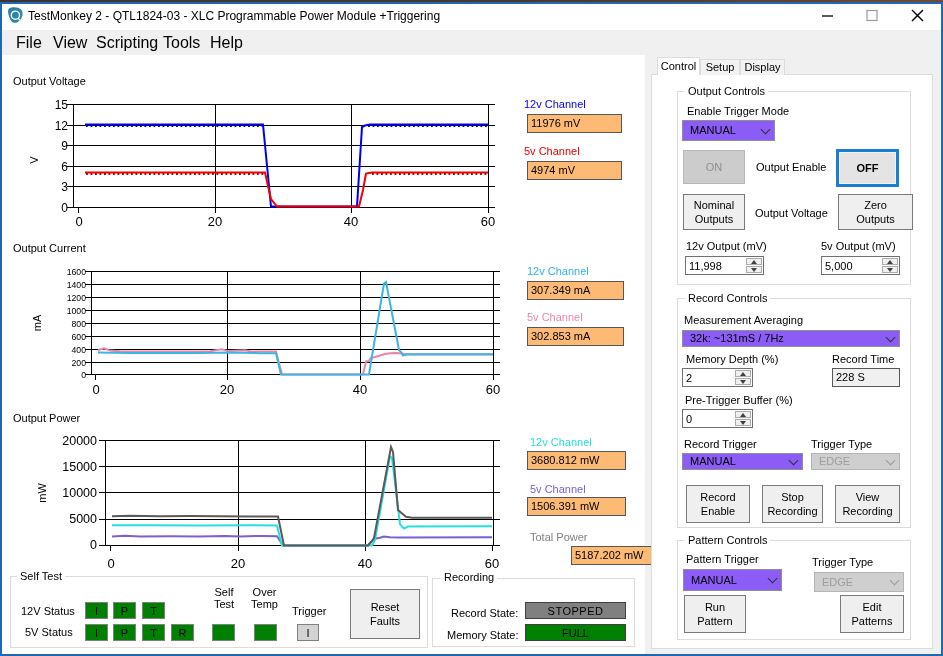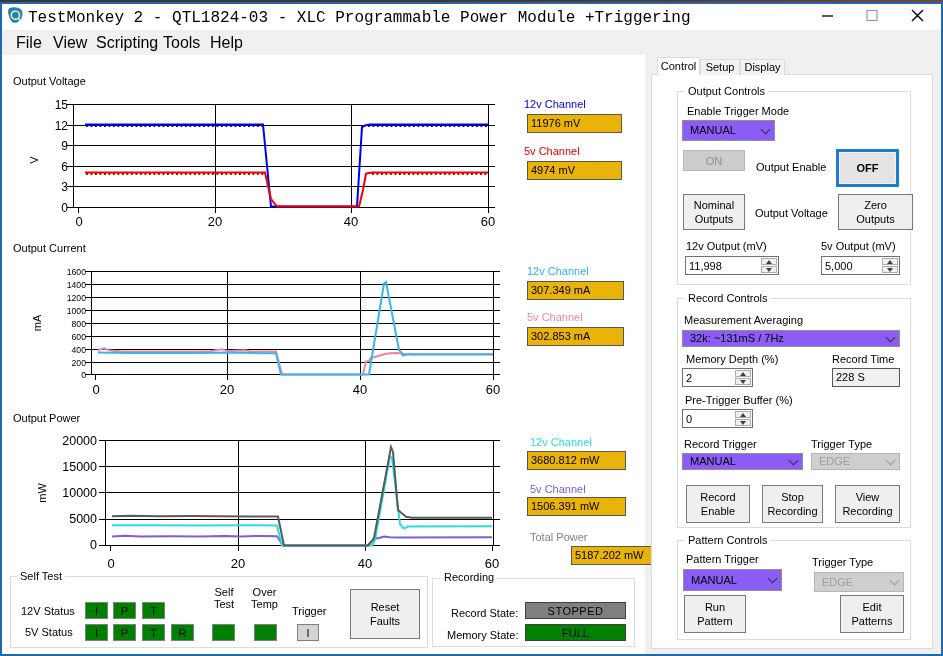--- a/index.html
+++ b/index.html
@@ -2,28 +2,28 @@
 <html><head>
 <meta charset="utf-8">
 <style>
 * { margin:0; padding:0; box-sizing:border-box; }
 html,body { width:943px; height:656px; overflow:hidden; }
 body { font-family:"Liberation Sans", sans-serif; background:#fff; position:relative; font-size:12px; color:#000; }
 .abs { position:absolute; }
 #topstrip { left:0; top:0; width:943px; height:2px; background:linear-gradient(90deg,#3a3531 0%,#47382c 55%,#5e4030 80%,#6e4c38 100%); }
 #winborder { left:0; top:2px; width:943px; height:654px; border:2px solid #2167b1; }
 #titlebar { left:2px; top:4px; width:939px; height:26px; background:#fff; }
-#titletext { left:28px; top:9px; font-size:16px;font-family:Liberation Mono, monospace; }
+#titletext { left:28px; top:9px; font-size:12px; }
 #menubar { left:2px; top:30px; width:939px; height:25px; background:#f0f0f0; }
 .menuitem { position:absolute; top:6px; font-size:16px; }
 #client { left:2px; top:55px; width:939px; height:599px; background:#f0f0f0; }
 #leftpanel { left:2px; top:55px; width:643px; height:599px; background:#fff; }
 
 .lbl { position:absolute; font-size:11px; white-space:nowrap; }
-.tbox { position:absolute; background:#eab308; border:1px solid #565656; font-size:11px; padding-left:3px; line-height:17px; height:19px; }
+.tbox { position:absolute; background:#fdba74; border:1px solid #565656; font-size:11px; padding-left:3px; line-height:17px; height:19px; }
 
 #tabpage { left:651px; top:74px; width:282px; height:575px; background:#fff; border:1px solid #dcdcdc; }
 .tab { position:absolute; font-size:11px; text-align:center; }
 .groupbox { position:absolute; border:1px solid #dcdcdc; background:#fff; }
 .gblabel { position:absolute; background:#fff; padding:0 3px; font-size:11px; white-space:nowrap; }
 .combo { position:absolute; background:#8b5cf6; border:1px solid #8f8f8f; font-size:11px; line-height:16px; padding-left:7px; white-space:nowrap; }
 .combo .chev { position:absolute; right:5px; top:50%; width:7px; height:7px; margin-top:-5px; border-right:1.5px solid #303030; border-bottom:1.5px solid #303030; transform:rotate(45deg); }
 .combo.disabled { background:#cfcfcf; color:#9d9d9d; border-color:#b5b5b5; }
 .combo.disabled .chev { border-color:#9a9a9a; }
 .btn { position:absolute; background:#efefef; border:1px solid #7a7a7a; color:#000; font-size:11px; display:flex; align-items:center; justify-content:center; text-align:center; line-height:14px; }
@@ -270,28 +270,28 @@
 
 <div class="abs" id="tabpage"></div>
 <div class="tab" style="left:657px;top:57px;width:43px;height:18px;background:#fff;border:1px solid #dcdcdc;border-bottom:none;line-height:17px;">Control</div>
 <div class="tab" style="left:700px;top:59px;width:40px;height:16px;background:#f2f2f2;border:1px solid #dcdcdc;border-bottom:none;line-height:15px;">Setup</div>
 <div class="tab" style="left:740px;top:59px;width:45px;height:16px;background:#f2f2f2;border:1px solid #dcdcdc;border-bottom:none;line-height:15px;">Display</div>
 
 <div class="groupbox" style="left:677px;top:91px;width:234px;height:194px;"></div>
 <div class="gblabel" style="left:685px;top:85px;">Output Controls</div>
 <div class="lbl" style="left:687px;top:105px;">Enable Trigger Mode</div>
 <div class="combo" style="left:682px;top:120px;width:93px;height:21px;line-height:19px;">MANUAL<span class="chev"></span></div>
-<div class="btn disabled" style="left:683px;top:150px;width:62px;height:21px;">ON</div>
+<div class="btn disabled" style="left:683px;top:150px;width:62px;height:34px;">ON</div>
 <div class="lbl" style="left:756px;top:161px;">Output Enable</div>
 <div class="btn focus" style="left:836px;top:149px;width:63px;height:38px;">OFF</div>
 <div class="btn" style="left:683px;top:194px;width:62px;height:36px;">Nominal<br>Outputs</div>
 <div class="lbl" style="left:755px;top:207px;">Output Voltage</div>
 <div class="btn" style="left:838px;top:194px;width:75px;height:36px;">Zero<br>Outputs</div>
 <div class="lbl" style="left:686px;top:240px;">12v Output (mV)</div>
-<div class="spin" style="left:685px;top:256px;width:94px;">
+<div class="spin" style="left:685px;top:256px;width:79px;">
     <span class="val">11,998</span>
     <span class="ub"></span>
     <span class="db"></span>
   </div>
 <div class="lbl" style="left:821px;top:240px;">5v Output (mV)</div>
 <div class="spin" style="left:821px;top:256px;width:79px;">
     <span class="val">5,000</span>
     <span class="ub"></span>
     <span class="db"></span>
   </div>

